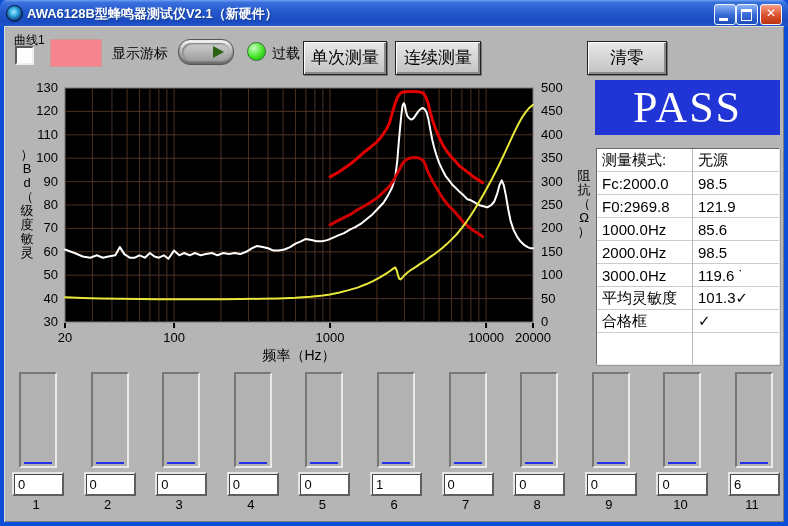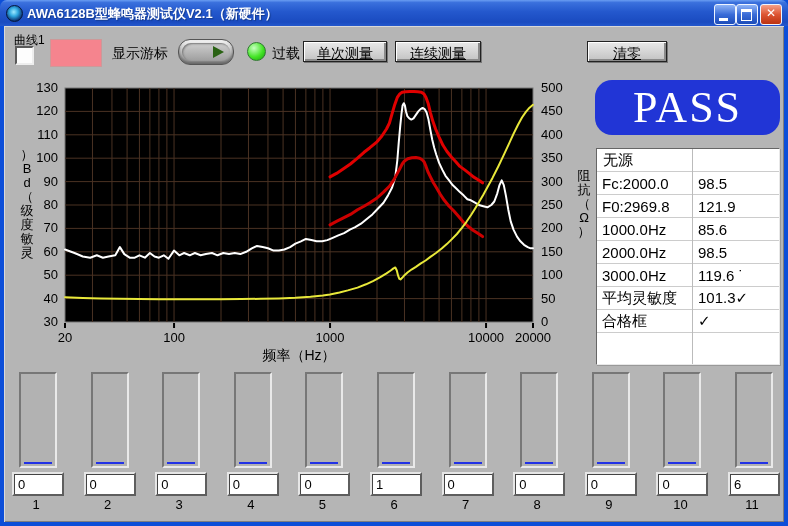--- a/index.html
+++ b/index.html
@@ -33,23 +33,23 @@
   #cursor-toggle{left:174px;top:13px;width:54px;height:24px;border-radius:12px;
     background:linear-gradient(180deg,#f4f4f4,#8a8a8a);
     border:1px solid #555;box-shadow:inset 0 -2px 3px #666;}
   #cursor-toggle .inner{position:absolute;left:3px;top:3px;right:3px;bottom:3px;border-radius:9px;
     background:linear-gradient(180deg,#cfcfcf,#9e9e9e);box-shadow:inset 1px 1px 2px #777;}
   #cursor-toggle .arrow{position:absolute;right:9px;top:6px;width:0;height:0;
     border-left:11px solid #2a6214;border-top:6px solid transparent;border-bottom:6px solid transparent;}
   #overload-led{left:243px;top:16px;width:17px;height:17px;border-radius:50%;
     background:radial-gradient(circle at 35% 30%,#c6ffc0 0%,#44e426 55%,#17a00a 100%);border:1px solid #2f7a2f;}
   #overload-label{left:268px;top:19px;font-size:14px;color:#000;}
-  .tool-btn{position:absolute;top:15px;height:21px;background:linear-gradient(180deg,#e9e9e9,#c2c2c2);
+  .tool-btn{position:absolute;top:15px;height:34px;background:linear-gradient(180deg,#e9e9e9,#c2c2c2);
     border:1px solid #222;box-shadow:inset 1px 1px 0 #fff, inset -2px -2px 0 #8a8a8a, 1px 1px 0 #777;
-    font-size:14px;color:#000;text-align:center;line-height:22px;font-family:inherit;padding:0;text-decoration:underline;}
+    font-size:17px;color:#000;text-align:center;line-height:22px;font-family:inherit;padding:0;}
   #btn-single{left:299px;width:84px;} #btn-cont{left:391px;width:86px;}
   #btn-param{left:485px;width:84px;} #btn-clear{left:583px;width:80px;} #btn-export{left:677px;width:80px;}
   
   #chart-svg{left:0;top:40px;}
   .v-axis-label{position:absolute;font-size:13px;color:#000;text-align:center;line-height:14px;width:16px;}
   #ylabel-left{left:15px;top:122px;}
   #ylabel-right{left:572px;top:143px;}
   
   #pass-indicator{left:591px;top:54px;width:185px;height:55px;background:#2135d6;
     color:#fff;text-align:center;line-height:55px;font-size:44px;
@@ -189,24 +189,25 @@
         <div>灵</div>
       </div>
     <div id="ylabel-right" class="v-axis-label">
         <div>阻</div>
         <div>抗</div>
         <div>（</div>
         <div>Ω</div>
         <div>）</div>
       </div>
 
-    <div id="pass-indicator" class="abs" style="background: rgb(33, 53, 214); border-radius: 17px;">PASS</div>
+    <div id="pass-indicator" class="abs" style="background: rgb(33, 53, 214);">PASS</div>
     <div id="results-table" class="abs">
       <div class="col-divider"></div>
     <div class="tr">
+          <span class="td-label">测量模式:</span>
           <span class="td-value">无源</span>
         </div>
         <div class="tr">
           <span class="td-label">Fc:2000.0</span>
           <span class="td-value">98.5</span>
         </div>
         <div class="tr">
           <span class="td-label">F0:2969.8</span>
           <span class="td-value">121.9</span>
         </div>

